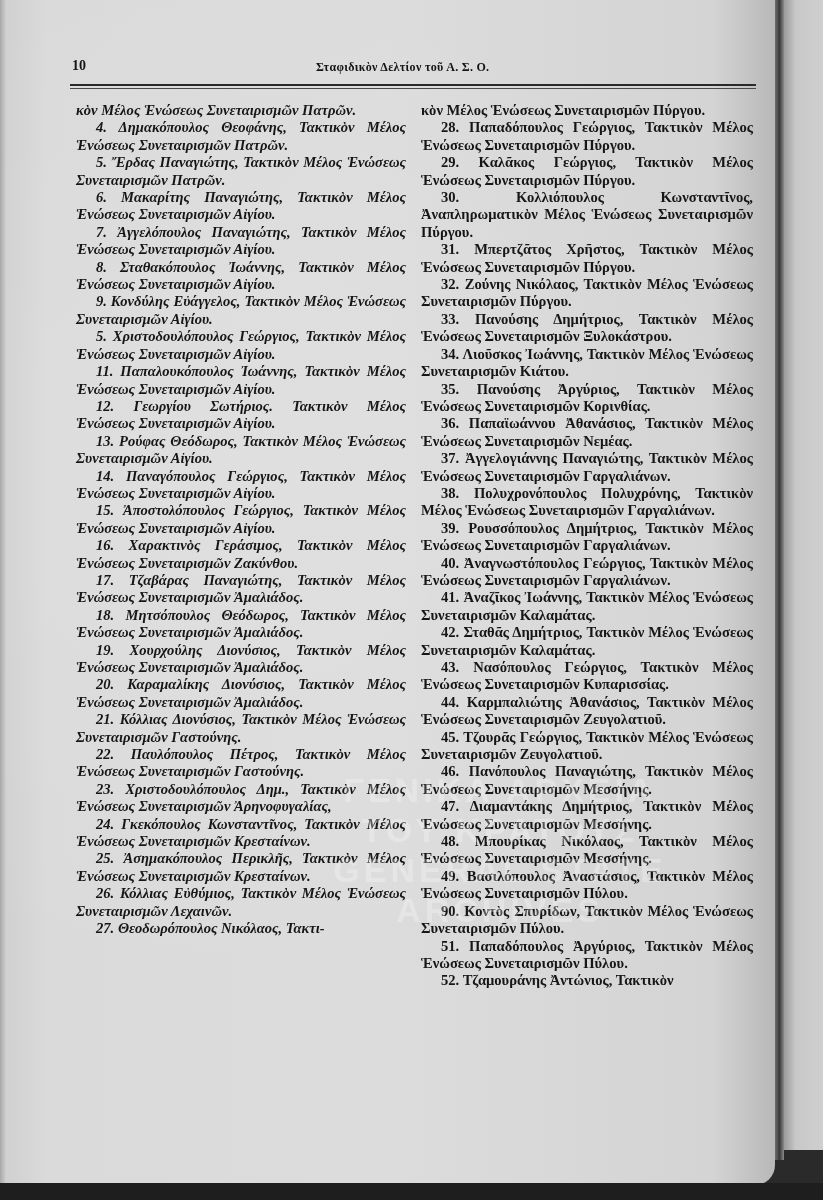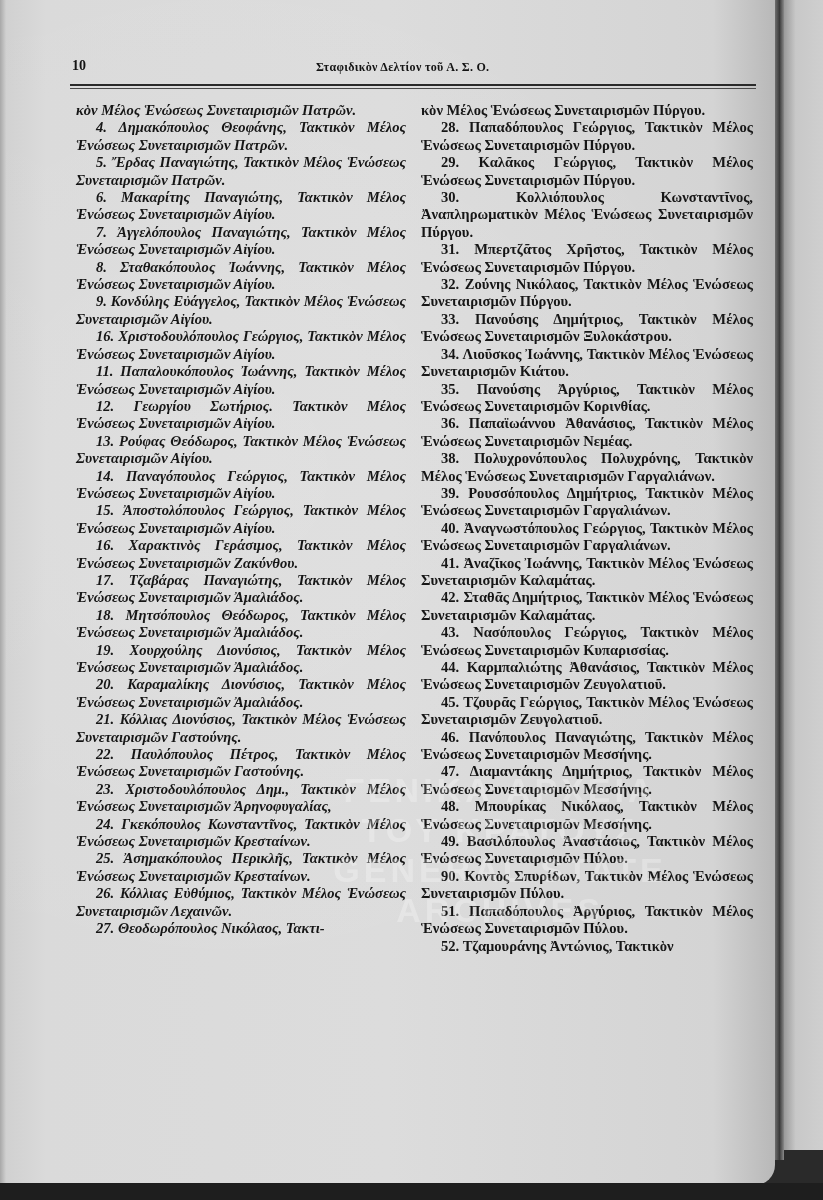--- a/index.html
+++ b/index.html
@@ -72,21 +72,21 @@
   <div class="rule2"></div>
 
   <div class="column col-left" id="col-left">
       <p class="entry cont">κὸν Μέλος Ἑνώσεως Συνεταιρισμῶν Πατρῶν.</p>
       <p class="entry">4. Δημακόπουλος Θεοφάνης, Τακτικὸν Μέλος Ἑνώσεως Συνεταιρισμῶν Πατρῶν.</p>
       <p class="entry">5. Ἔρδας Παναγιώτης, Τακτικὸν Μέλος Ἑνώσεως Συνεταιρισμῶν Πατρῶν.</p>
       <p class="entry">6. Μακαρίτης Παναγιώτης, Τακτικὸν Μέλος Ἑνώσεως Συνεταιρισμῶν Αἰγίου.</p>
       <p class="entry">7. Ἀγγελόπουλος Παναγιώτης, Τακτικὸν Μέλος Ἑνώσεως Συνεταιρισμῶν Αἰγίου.</p>
       <p class="entry">8. Σταθακόπουλος Ἰωάννης, Τακτικὸν Μέλος Ἑνώσεως Συνεταιρισμῶν Αἰγίου.</p>
       <p class="entry">9. Κονδύλης Εὐάγγελος, Τακτικὸν Μέλος Ἑνώσεως Συνεταιρισμῶν Αἰγίου.</p>
-      <p class="entry">16. Χριστοδουλόπουλος Γεώργιος, Τακτικὸν Μέλος Ἑνώσεως Συνεταιρισμῶν Αἰγίου.</p>
+      <p class="entry">5. Χριστοδουλόπουλος Γεώργιος, Τακτικὸν Μέλος Ἑνώσεως Συνεταιρισμῶν Αἰγίου.</p>
       <p class="entry">11. Παπαλουκόπουλος Ἰωάννης, Τακτικὸν Μέλος Ἑνώσεως Συνεταιρισμῶν Αἰγίου.</p>
       <p class="entry">12. Γεωργίου Σωτήριος. Τακτικὸν Μέλος Ἑνώσεως Συνεταιρισμῶν Αἰγίου.</p>
       <p class="entry">13. Ρούφας Θεόδωρος, Τακτικὸν Μέλος Ἑνώσεως Συνεταιρισμῶν Αἰγίου.</p>
       <p class="entry">14. Παναγόπουλος Γεώργιος, Τακτικὸν Μέλος Ἑνώσεως Συνεταιρισμῶν Αἰγίου.</p>
       <p class="entry">15. Ἀποστολόπουλος Γεώργιος, Τακτικὸν Μέλος Ἑνώσεως Συνεταιρισμῶν Αἰγίου.</p>
       <p class="entry">16. Χαρακτινὸς Γεράσιμος, Τακτικὸν Μέλος Ἑνώσεως Συνεταιρισμῶν Ζακύνθου.</p>
       <p class="entry">17. Τζαβάρας Παναγιώτης, Τακτικὸν Μέλος Ἑνώσεως Συνεταιρισμῶν Ἀμαλιάδος.</p>
       <p class="entry">18. Μητσόπουλος Θεόδωρος, Τακτικὸν Μέλος Ἑνώσεως Συνεταιρισμῶν Ἀμαλιάδος.</p>
       <p class="entry">19. Χουρχούλης Διονύσιος, Τακτικὸν Μέλος Ἑνώσεως Συνεταιρισμῶν Ἀμαλιάδος.</p>
       <p class="entry">20. Καραμαλίκης Διονύσιος, Τακτικὸν Μέλος Ἑνώσεως Συνεταιρισμῶν Ἀμαλιάδος.</p>
@@ -102,20 +102,21 @@
       <p class="entry cont">κὸν Μέλος Ἑνώσεως Συνεταιρισμῶν Πύργου.</p>
       <p class="entry">28. Παπαδόπουλος Γεώργιος, Τακτικὸν Μέλος Ἑνώσεως Συνεταιρισμῶν Πύργου.</p>
       <p class="entry">29. Καλᾶκος Γεώργιος, Τακτικὸν Μέλος Ἑνώσεως Συνεταιρισμῶν Πύργου.</p>
       <p class="entry">30. Κολλιόπουλος Κωνσταντῖνος, Ἀναπληρωματικὸν Μέλος Ἑνώσεως Συνεταιρισμῶν Πύργου.</p>
       <p class="entry">31. Μπερτζᾶτος Χρῆστος, Τακτικὸν Μέλος Ἑνώσεως Συνεταιρισμῶν Πύργου.</p>
       <p class="entry">32. Ζούνης Νικόλαος, Τακτικὸν Μέλος Ἑνώσεως Συνεταιρισμῶν Πύργου.</p>
       <p class="entry">33. Πανούσης Δημήτριος, Τακτικὸν Μέλος Ἑνώσεως Συνεταιρισμῶν Ξυλοκάστρου.</p>
       <p class="entry">34. Λιοῦσκος Ἰωάννης, Τακτικὸν Μέλος Ἑνώσεως Συνεταιρισμῶν Κιάτου.</p>
       <p class="entry">35. Πανούσης Ἀργύριος, Τακτικὸν Μέλος Ἑνώσεως Συνεταιρισμῶν Κορινθίας.</p>
       <p class="entry">36. Παπαϊωάννου Ἀθανάσιος, Τακτικὸν Μέλος Ἑνώσεως Συνεταιρισμῶν Νεμέας.</p>
+      <p class="entry">37. Ἀγγελογιάννης Παναγιώτης, Τακτικὸν Μέλος Ἑνώσεως Συνεταιρισμῶν Γαργαλιάνων.</p>
       <p class="entry">38. Πολυχρονόπουλος Πολυχρόνης, Τακτικὸν Μέλος Ἑνώσεως Συνεταιρισμῶν Γαργαλιάνων.</p>
       <p class="entry">39. Ρουσσόπουλος Δημήτριος, Τακτικὸν Μέλος Ἑνώσεως Συνεταιρισμῶν Γαργαλιάνων.</p>
       <p class="entry">40. Ἀναγνωστόπουλος Γεώργιος, Τακτικὸν Μέλος Ἑνώσεως Συνεταιρισμῶν Γαργαλιάνων.</p>
       <p class="entry">41. Ἀναζῖκος Ἰωάννης, Τακτικὸν Μέλος Ἑνώσεως Συνεταιρισμῶν Καλαμάτας.</p>
       <p class="entry">42. Σταθᾶς Δημήτριος, Τακτικὸν Μέλος Ἑνώσεως Συνεταιρισμῶν Καλαμάτας.</p>
       <p class="entry">43. Νασόπουλος Γεώργιος, Τακτικὸν Μέλος Ἑνώσεως Συνεταιρισμῶν Κυπαρισσίας.</p>
       <p class="entry">44. Καρμπαλιώτης Ἀθανάσιος, Τακτικὸν Μέλος Ἑνώσεως Συνεταιρισμῶν Ζευγολατιοῦ.</p>
       <p class="entry">45. Τζουρᾶς Γεώργιος, Τακτικὸν Μέλος Ἑνώσεως Συνεταιρισμῶν Ζευγολατιοῦ.</p>
       <p class="entry">46. Πανόπουλος Παναγιώτης, Τακτικὸν Μέλος Ἑνώσεως Συνεταιρισμῶν Μεσσήνης.</p>
       <p class="entry">47. Διαμαντάκης Δημήτριος, Τακτικὸν Μέλος Ἑνώσεως Συνεταιρισμῶν Μεσσήνης.</p>

